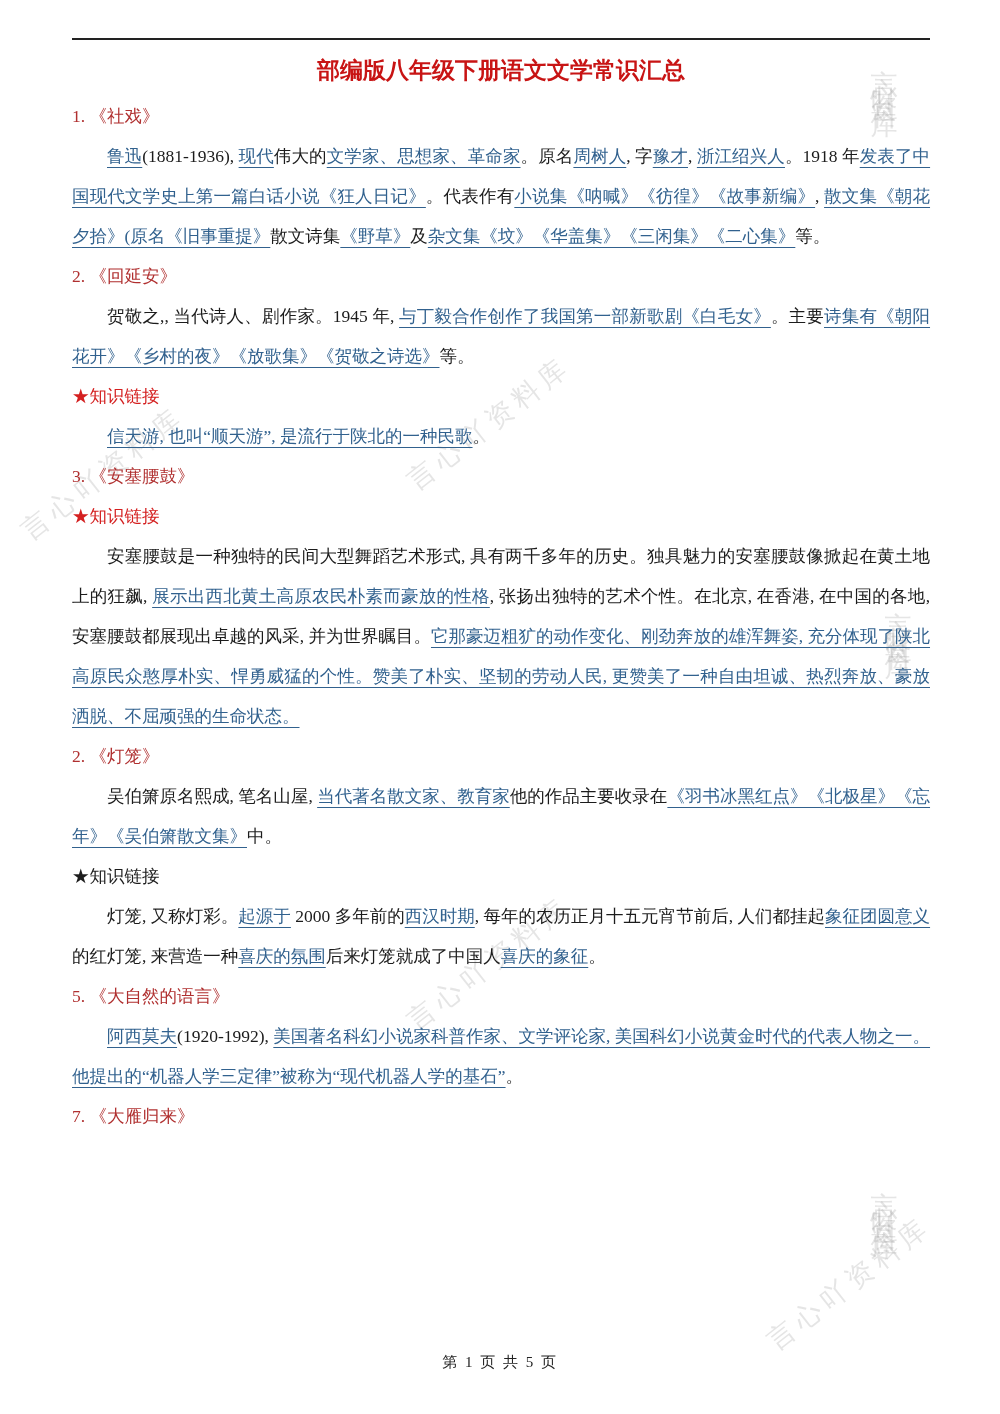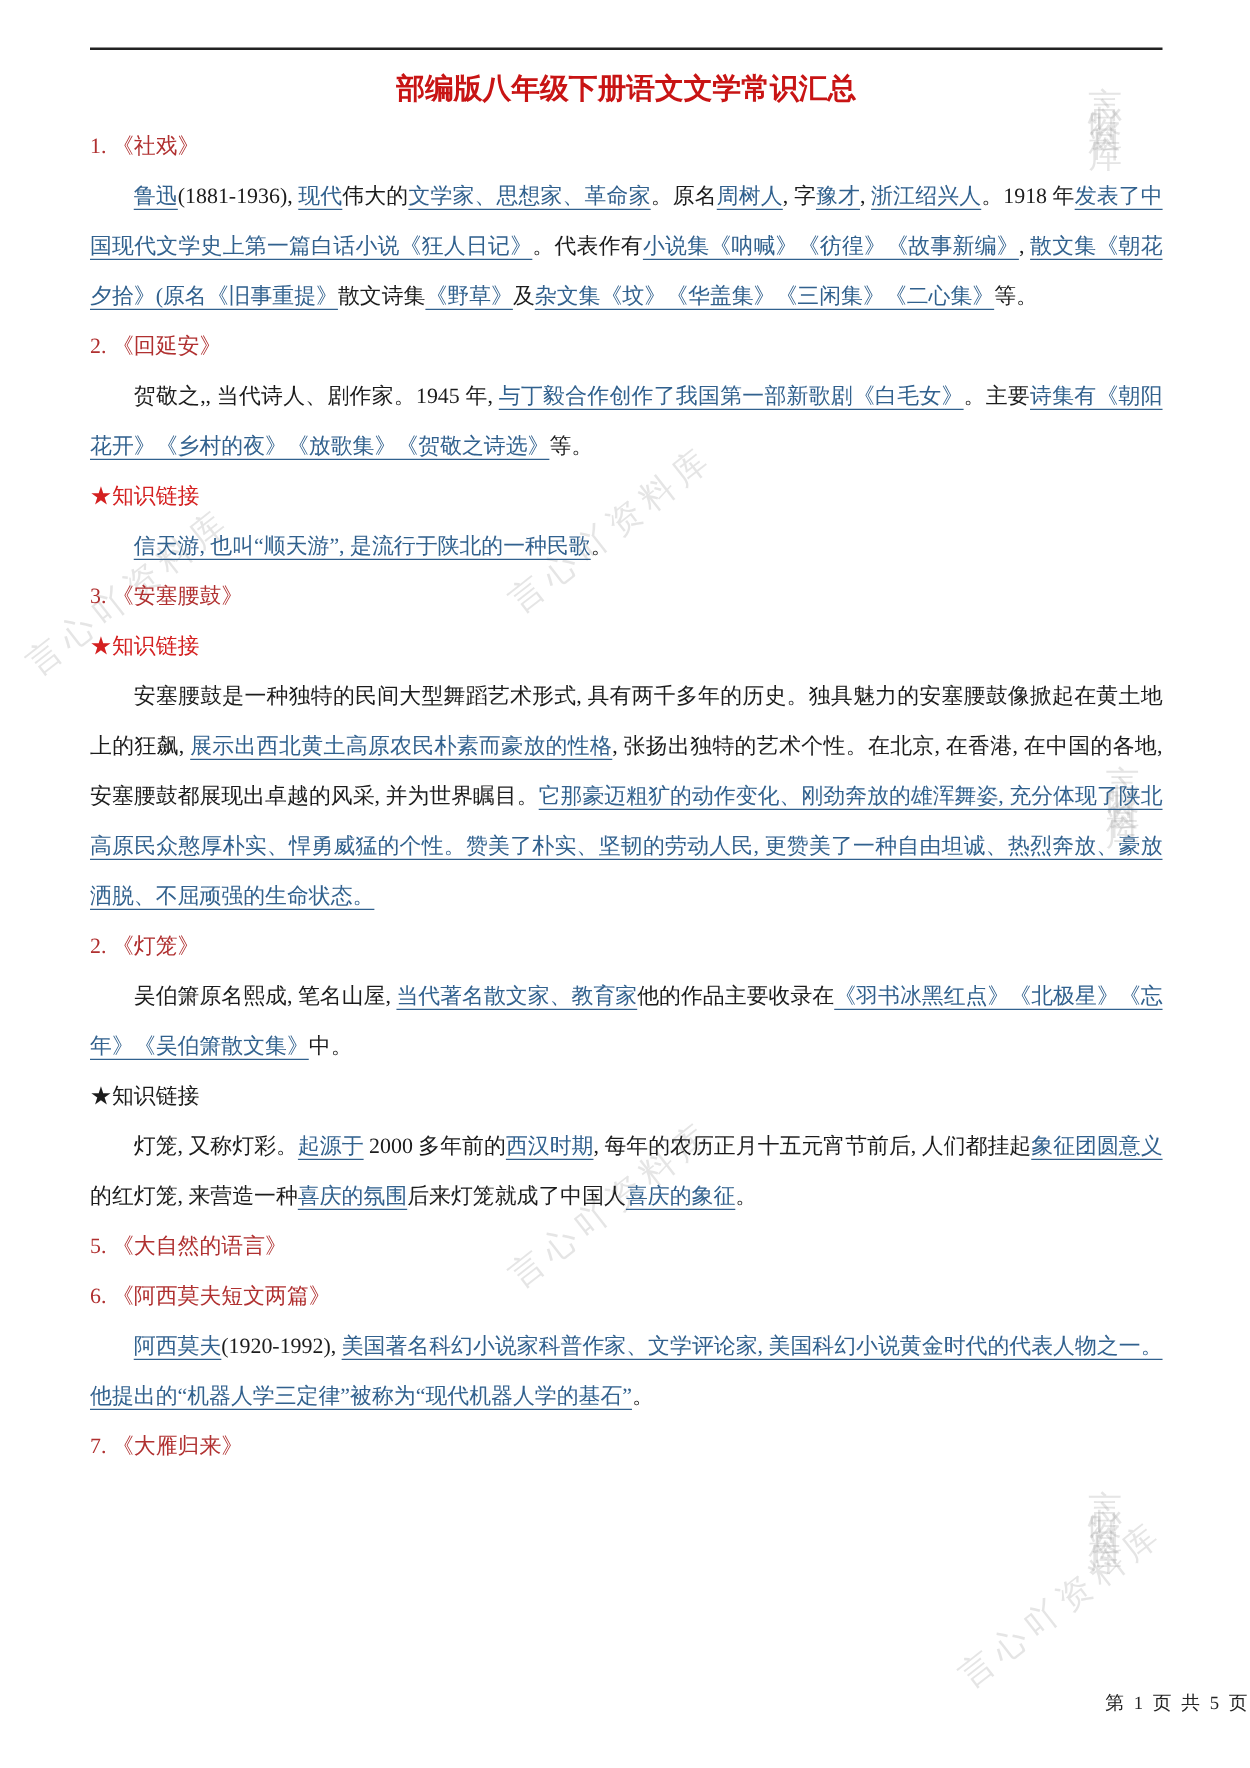--- a/index.html
+++ b/index.html
@@ -41,21 +41,21 @@
   .run-sr { color:var(--star-red,#d42020); }
   .run-sb { color:var(--body-black,#1c1c1c); }
   .run-u {
     color:var(--link-blue,#31618e);
     text-decoration:underline;
     text-underline-offset:5px;
     text-decoration-thickness:1px;
   }
   .footer {
     position:absolute; left:0; right:0; bottom:42px;
-    text-align:right; z-index:1;
+    text-align:center; z-index:1;
     font-size:15px; letter-spacing:2px; color:#222222;
   }
   .wm {
     position:absolute; z-index:0;
     font-size:27px; letter-spacing:6px;
     color:rgba(160,160,160,0.28);
     pointer-events:none; white-space:nowrap;
   }
   .wm-v { writing-mode:vertical-rl; letter-spacing:8px; }
   .wm-d { transform:rotate(-38deg); transform-origin:left top; }
@@ -89,18 +89,17 @@
       <p class="block block-star"><span class="run-sr">★知识链接</span></p>
       <p class="block block-para"><span class="run-u">信天游, 也叫“顺天游”, 是流行于陕北的一种民歌</span><span class="run-n">。</span></p>
       <p class="block block-heading"><span class="run-h">3. 《安塞腰鼓》</span></p>
       <p class="block block-star"><span class="run-sr">★知识链接</span></p>
       <p class="block block-para"><span class="run-n">安塞腰鼓是一种独特的民间大型舞蹈艺术形式, 具有两千多年的历史。独具魅力的安塞腰鼓像掀起在黄土地上的狂飙, </span><span class="run-u">展示出西北黄土高原农民朴素而豪放的性格</span><span class="run-n">, 张扬出独特的艺术个性。在北京, 在香港, 在中国的各地, 安塞腰鼓都展现出卓越的风采, 并为世界瞩目。</span><span class="run-u">它那豪迈粗犷的动作变化、刚劲奔放的雄浑舞姿, 充分体现了陕北高原民众憨厚朴实、悍勇威猛的个性。赞美了朴实、坚韧的劳动人民, 更赞美了一种自由坦诚、热烈奔放、豪放洒脱、不屈顽强的生命状态。</span></p>
       <p class="block block-heading"><span class="run-h">2. 《灯笼》</span></p>
       <p class="block block-para"><span class="run-n">吴伯箫原名熙成, 笔名山屋, </span><span class="run-u">当代著名散文家、教育家</span><span class="run-n">他的作品主要收录在</span><span class="run-u">《羽书冰黑红点》《北极星》《忘年》《吴伯箫散文集》</span><span class="run-n">中。</span></p>
       <p class="block block-star"><span class="run-sb">★知识链接</span></p>
       <p class="block block-para"><span class="run-n">灯笼, 又称灯彩。</span><span class="run-u">起源于</span><span class="run-n"> 2000 多年前的</span><span class="run-u">西汉时期</span><span class="run-n">, 每年的农历正月十五元宵节前后, 人们都挂起</span><span class="run-u">象征团圆意义</span><span class="run-n">的红灯笼, 来营造一种</span><span class="run-u">喜庆的氛围</span><span class="run-n">后来灯笼就成了中国人</span><span class="run-u">喜庆的象征</span><span class="run-n">。</span></p>
       <p class="block block-heading"><span class="run-h">5. 《大自然的语言》</span></p>
-      <p class="block block-heading"><span class="run-h">6. 《阿西莫夫短文两篇》</span></p>
       <p class="block block-para"><span class="run-u">阿西莫夫</span><span class="run-n">(1920-1992), </span><span class="run-u">美国著名科幻小说家科普作家、文学评论家, 美国科幻小说黄金时代的代表人物之一。他提出的“机器人学三定律”被称为“现代机器人学的基石”</span><span class="run-n">。</span></p>
       <p class="block block-heading"><span class="run-h">7. 《大雁归来》</span></p>
     </div>
   <div class="footer">第 1 页 共 5 页</div>
 </div>
 
 </body></html>

